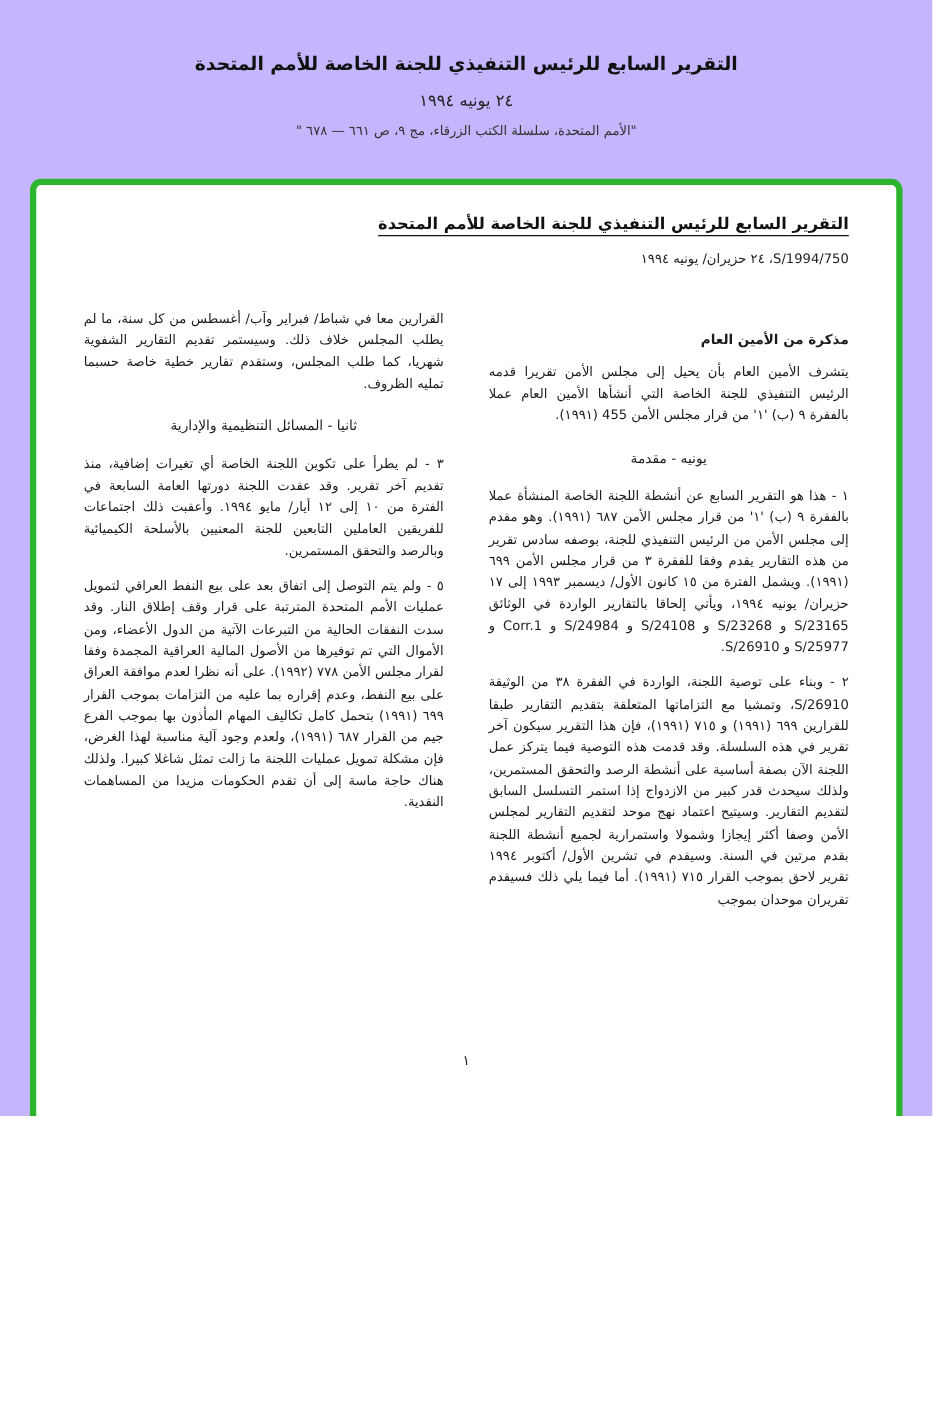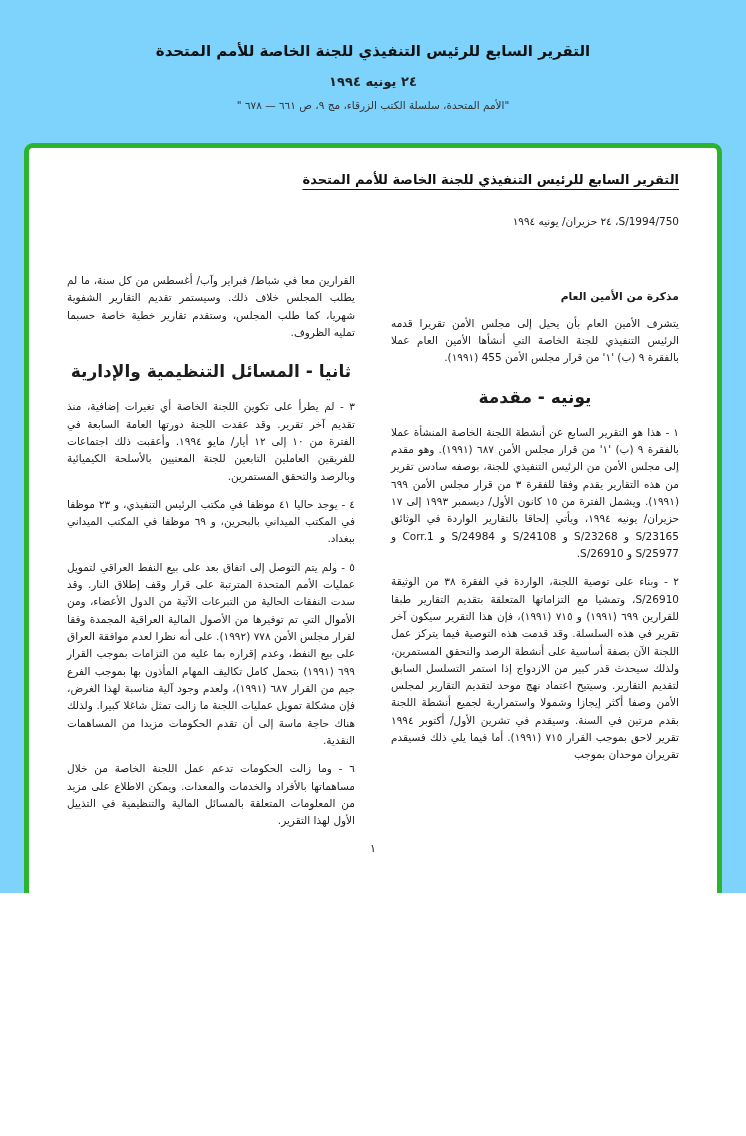--- a/index.html
+++ b/index.html
@@ -1,63 +1,62 @@
 <!DOCTYPE html>
 <html lang="ar" dir="rtl"><head>
 <meta charset="utf-8">
 <style>
   html,body{margin:0;padding:0;background:#ffffff;}
   .page{
     position:relative;
     width:746px;height:893px;
-    background:#7dd3fc;
+    background:#c4b5fd;
     direction:rtl;
     font-family:"DejaVu Sans", sans-serif;
     color:#1a1a1a;
     overflow:hidden;
   }
   .top-header{position:absolute;top:42px;left:0;right:0;text-align:center;}
   .top-title{font-size:15px;font-weight:bold;color:#111;}
-  .top-date{font-size:13px;font-weight:bold;margin-top:14px;color:#222;}
+  .top-date{font-size:13px;font-weight:normal;margin-top:14px;color:#222;}
   .top-source{font-size:10.5px;margin-top:10px;color:#333;}
   .green-box{
     position:absolute;
     top:143px;left:24px;
     width:698px;height:905px;
     border:5px solid #2db42d;
     border-radius:9px;
     background:#ffffff;
     box-sizing:border-box;
     padding:24px 38px 20px 38px;
     overflow:hidden;
   }
   .doc-title{
     font-size:13px;font-weight:bold;text-align:right;
     text-decoration:underline;text-underline-offset:5px;
     color:#111;
   }
-  .doc-ref{font-size:10.5px;text-align:right;margin-top:28px;color:#222;}
+  .doc-ref{font-size:10.5px;text-align:right;margin-top:14px;color:#222;}
   .columns{
     display:flex;
     gap:36px;
     margin-top:34px;
     align-items:flex-start;
   }
   .col{
     flex:1 1 0;
     font-size:10.5px;
     line-height:1.65;
     text-align:justify;
     color:#1c1c1c;
-    margin-top:11px;
   }
   .col p{margin:0 0 11px 0;}
   .h-side{font-weight:bold;margin:0 0 9px 0;font-size:10.8px;}
   .h-side.mt{margin-top:14px;}
-  .h-center{font-weight:bold;text-align:center;margin:16px 0 13px 0;font-size:17px;}
+  .h-center{font-weight:normal;text-align:center;margin:16px 0 13px 0;font-size:11px;}
   .memo-offset{margin-top:16px;}
   .page-number{
     position:absolute;
     bottom:38px;left:0;right:0;
     text-align:center;
     font-size:11px;color:#222;
   }
 </style>
 </head>
 <body>
@@ -81,23 +80,21 @@
         <p>يتشرف الأمين العام بأن يحيل إلى مجلس الأمن تقريرا قدمه الرئيس التنفيذي للجنة الخاصة التي أنشأها الأمين العام عملا بالفقرة ٩ (ب) '١' من قرار مجلس الأمن 455 (١٩٩١).</p>
         <div class="h-center">يونيه - مقدمة</div>
         <p>١ - هذا هو التقرير السابع عن أنشطة اللجنة الخاصة المنشأة عملا بالفقرة ٩ (ب) '١' من قرار مجلس الأمن ٦٨٧ (١٩٩١). وهو مقدم إلى مجلس الأمن من الرئيس التنفيذي للجنة، بوصفه سادس تقرير من هذه التقارير يقدم وفقا للفقرة ٣ من قرار مجلس الأمن ٦٩٩ (١٩٩١). ويشمل الفترة من ١٥ كانون الأول/ ديسمبر ١٩٩٣ إلى ١٧ حزيران/ يونيه ١٩٩٤، ويأتي إلحاقا بالتقارير الواردة في الوثائق S/23165 و S/23268 و S/24108 و S/24984 و Corr.1 و S/25977 و S/26910.</p>
         <p>٢ - وبناء على توصية اللجنة، الواردة في الفقرة ٣٨ من الوثيقة S/26910، وتمشيا مع التزاماتها المتعلقة بتقديم التقارير طبقا للقرارين ٦٩٩ (١٩٩١) و ٧١٥ (١٩٩١)، فإن هذا التقرير سيكون آخر تقرير في هذه السلسلة. وقد قدمت هذه التوصية فيما يتركز عمل اللجنة الآن بصفة أساسية على أنشطة الرصد والتحقق المستمرين، ولذلك سيحدث قدر كبير من الازدواج إذا استمر التسلسل السابق لتقديم التقارير. وسيتيح اعتماد نهج موحد لتقديم التقارير لمجلس الأمن وصفا أكثر إيجازا وشمولا واستمرارية لجميع أنشطة اللجنة بقدم مرتين في السنة. وسيقدم في تشرين الأول/ أكتوبر ١٩٩٤ تقرير لاحق بموجب القرار ٧١٥ (١٩٩١). أما فيما يلي ذلك فسيقدم تقريران موحدان بموجب</p>
       </div>
 
       <div class="col">
         <p>القرارين معا في شباط/ فبراير وآب/ أغسطس من كل سنة، ما لم يطلب المجلس خلاف ذلك. وسيستمر تقديم التقارير الشفوية شهريا، كما طلب المجلس، وستقدم تقارير خطية خاصة حسبما تمليه الظروف.</p>
         <div class="h-center">ثانيا - المسائل التنظيمية والإدارية</div>
         <p>٣ - لم يطرأ على تكوين اللجنة الخاصة أي تغيرات إضافية، منذ تقديم آخر تقرير. وقد عقدت اللجنة دورتها العامة السابعة في الفترة من ١٠ إلى ١٢ أيار/ مايو ١٩٩٤. وأعقبت ذلك اجتماعات للفريقين العاملين التابعين للجنة المعنيين بالأسلحة الكيميائية وبالرصد والتحقق المستمرين.</p>
-        <p>٤ - يوجد حاليا ٤١ موظفا في مكتب الرئيس التنفيذي، و ٢٣ موظفا في المكتب الميداني بالبحرين، و ٦٩ موظفا في المكتب الميداني ببغداد.</p>
         <p>٥ - ولم يتم التوصل إلى اتفاق بعد على بيع النفط العراقي لتمويل عمليات الأمم المتحدة المترتبة على قرار وقف إطلاق النار. وقد سدت النفقات الحالية من التبرعات الآتية من الدول الأعضاء، ومن الأموال التي تم توفيرها من الأصول المالية العراقية المجمدة وفقا لقرار مجلس الأمن ٧٧٨ (١٩٩٢). على أنه نظرا لعدم موافقة العراق على بيع النفط، وعدم إقراره بما عليه من التزامات بموجب القرار ٦٩٩ (١٩٩١) بتحمل كامل تكاليف المهام المأذون بها بموجب الفرع جيم من القرار ٦٨٧ (١٩٩١)، ولعدم وجود آلية مناسبة لهذا الغرض، فإن مشكلة تمويل عمليات اللجنة ما زالت تمثل شاغلا كبيرا. ولذلك هناك حاجة ماسة إلى أن تقدم الحكومات مزيدا من المساهمات النقدية.</p>
-        <p>٦ - وما زالت الحكومات تدعم عمل اللجنة الخاصة من خلال مساهماتها بالأفراد والخدمات والمعدات. ويمكن الاطلاع على مزيد من المعلومات المتعلقة بالمسائل المالية والتنظيمية في التذييل الأول لهذا التقرير.</p>
       </div>
 
     </div>
   </div>
 
   <div class="page-number">١</div>
 
 </div>
 
 </body></html>

